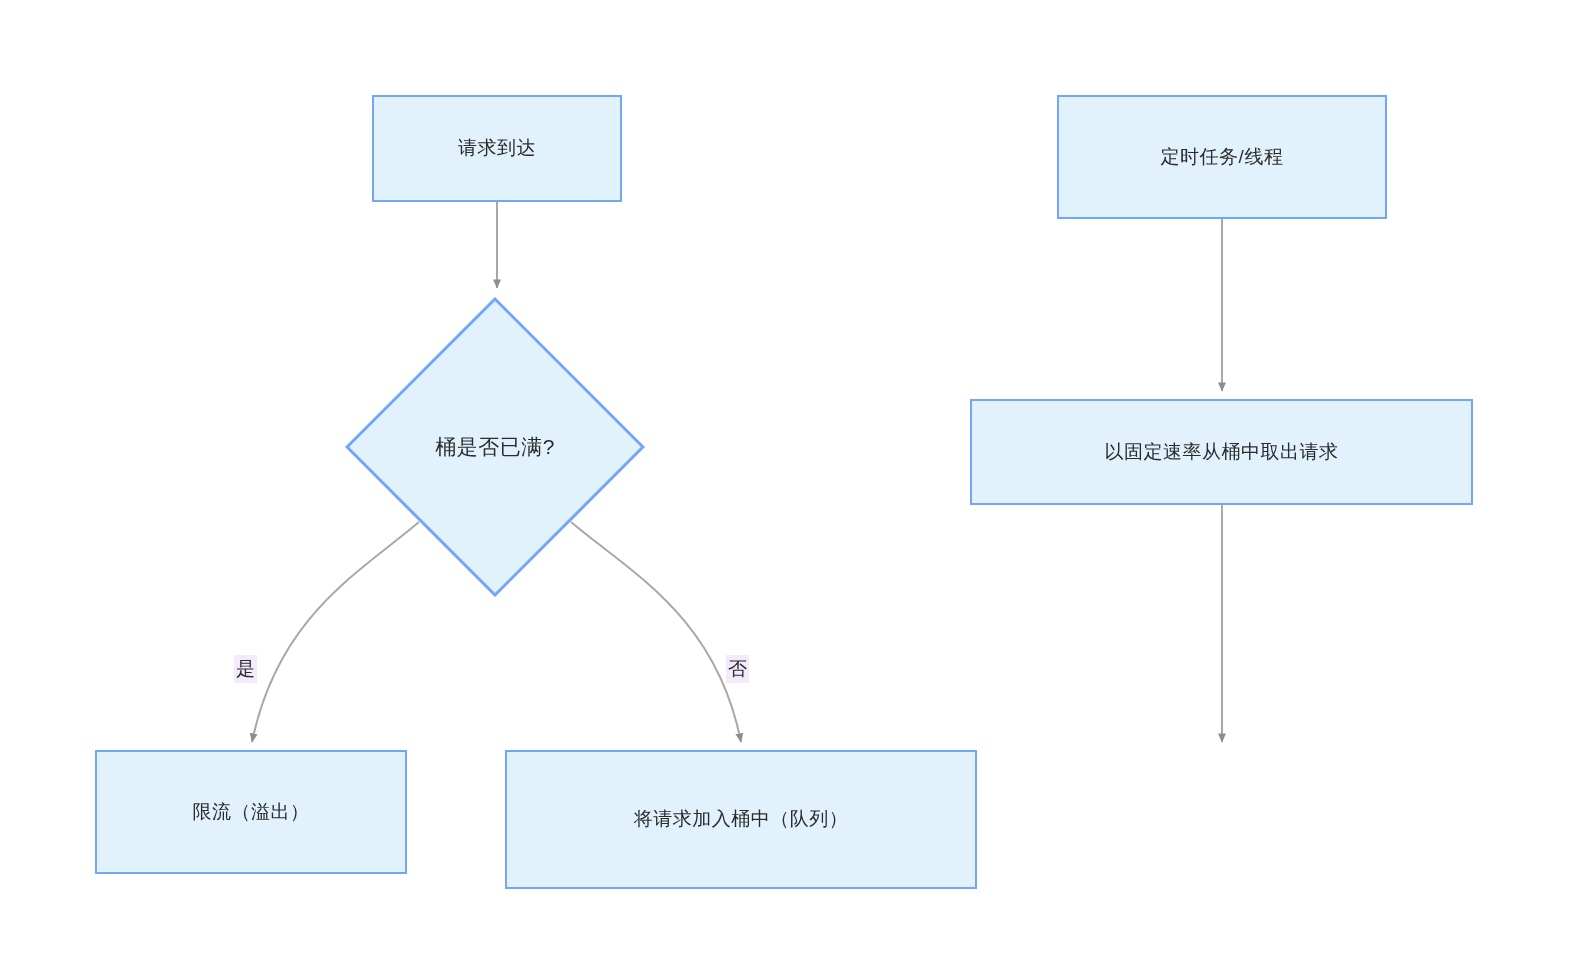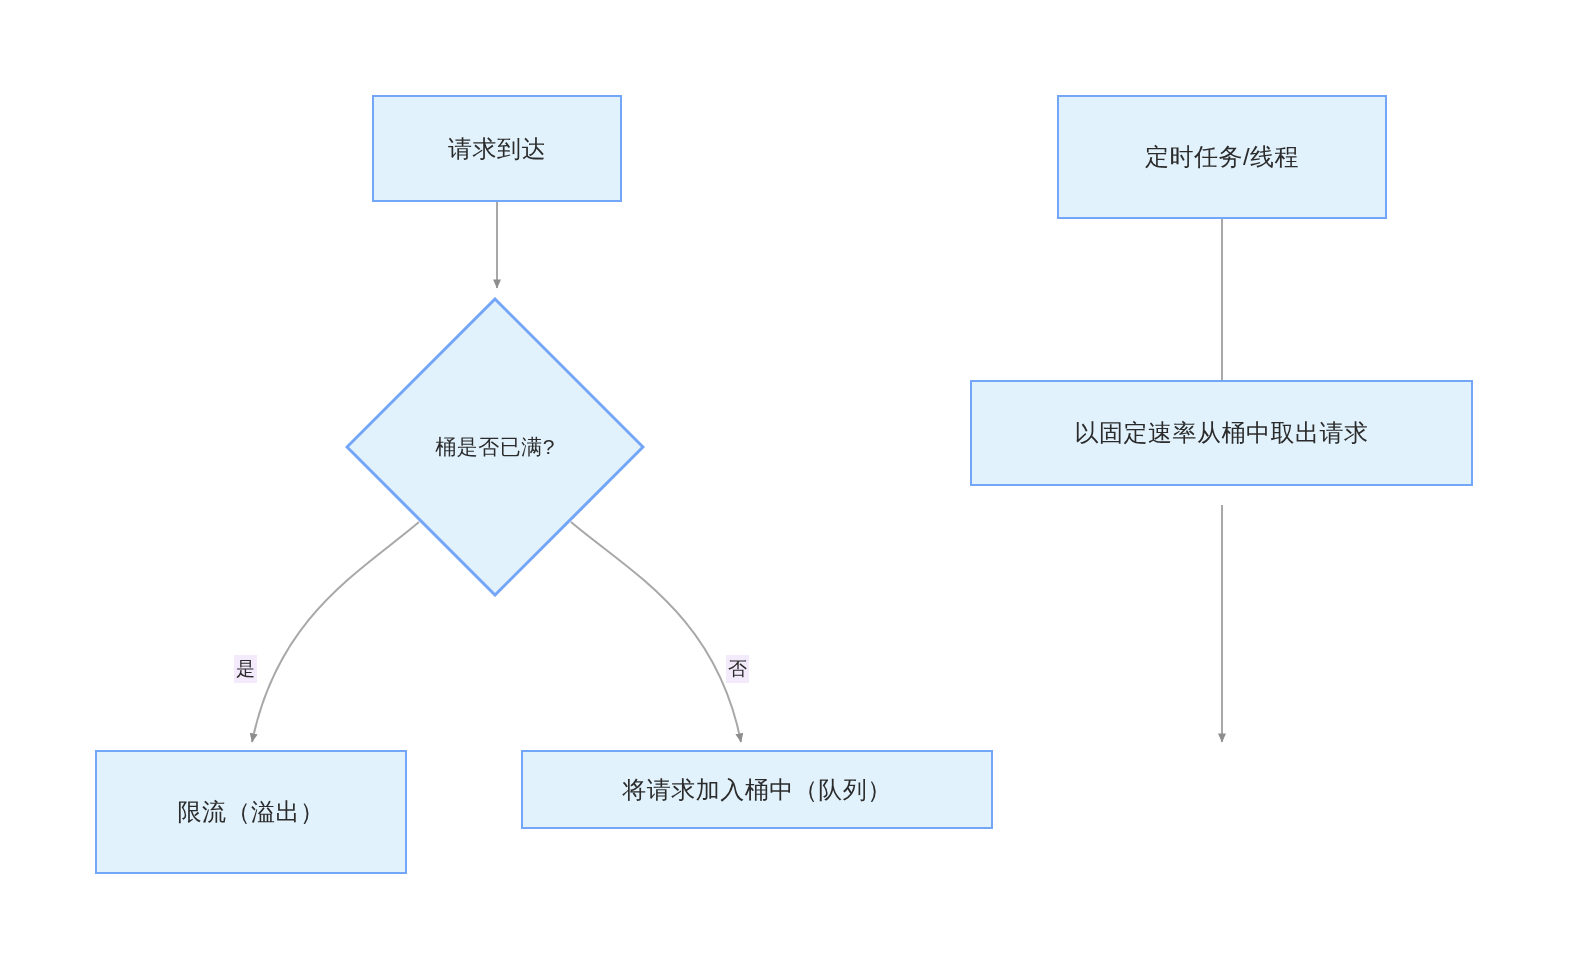--- a/index.html
+++ b/index.html
@@ -28,21 +28,21 @@
   }
   .node {
     position: absolute;
     box-sizing: border-box;
     background: #e1f2fd;
     border: 2px solid #74a6f7;
     display: flex;
     align-items: center;
     justify-content: center;
     color: #2b2b2b;
-    font-size: 24px;
+    font-size: 19px;
     letter-spacing: 0.5px;
     line-height: 1.4;
     text-align: center;
     white-space: nowrap;
   }
   .node-decision {
     position: absolute;
     box-sizing: border-box;
     display: flex;
     align-items: center;
@@ -106,29 +106,29 @@
     <svg class="diamond-shape" viewBox="0 0 300 300" preserveAspectRatio="none" xmlns="http://www.w3.org/2000/svg">
       <polygon points="150,2 298,150 150,298 2,150" fill="#e1f2fd" stroke="#74a6f7" stroke-width="3"></polygon>
     </svg>
     <span class="diamond-label">桶是否已满?</span>
   </div>
 
   <div class="node" style="left:95px; top:750px; width:312px; height:124px;">
     <span>限流（溢出）</span>
   </div>
 
-  <div class="node" style="left:505px; top:750px; width:472px; height:79px;margin-left:16px;">
+  <div class="node" style="left:505px; top:750px; width:472px; height:139px;">
     <span>将请求加入桶中（队列）</span>
   </div>
 
   <div class="node" style="left:1057px; top:95px; width:330px; height:124px;">
     <span>定时任务/线程</span>
   </div>
 
-  <div class="node" style="left:970px; top:380px; width:503px; height:106px;">
+  <div class="node" style="left:970px; top:399px; width:503px; height:106px;">
     <span>以固定速率从桶中取出请求</span>
   </div>
 
 
   <div class="edge-label" style="left:234px; top:655px;">是</div>
 
   <div class="edge-label" style="left:726px; top:655px;">否</div>
 
 </div>
 

